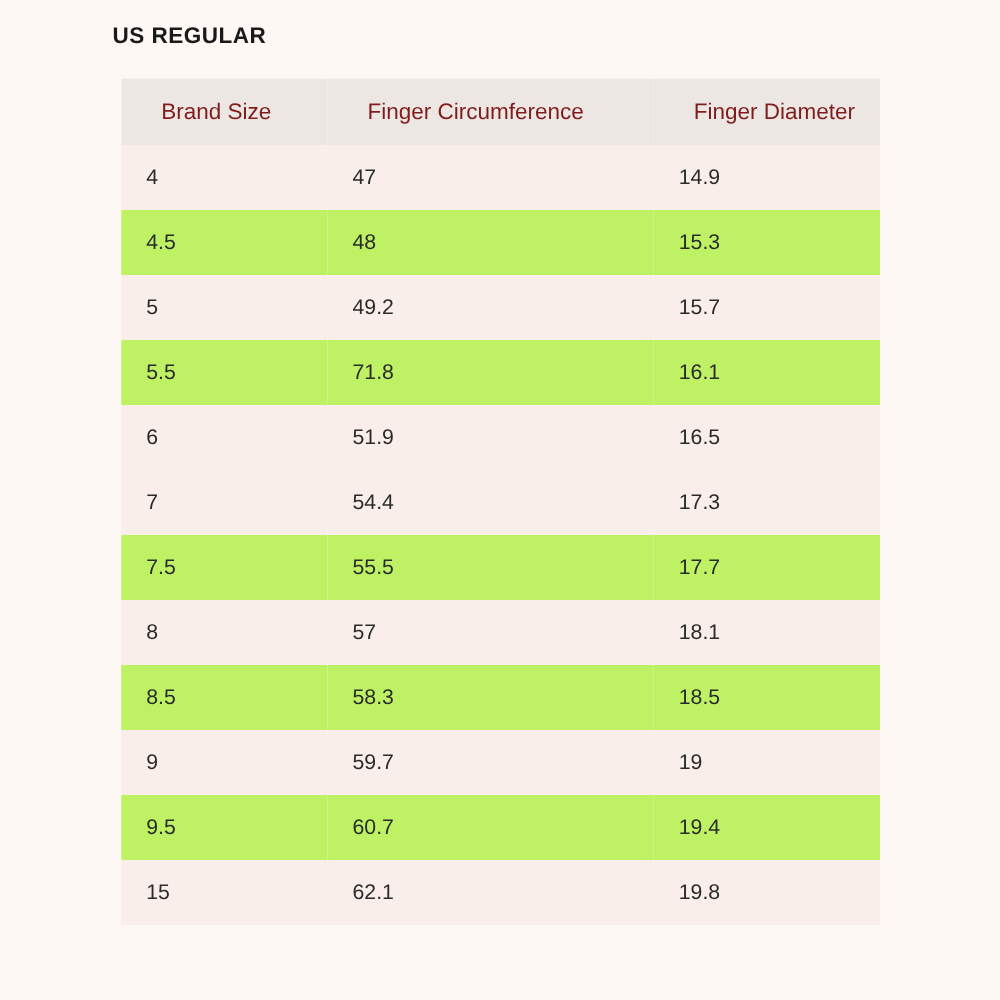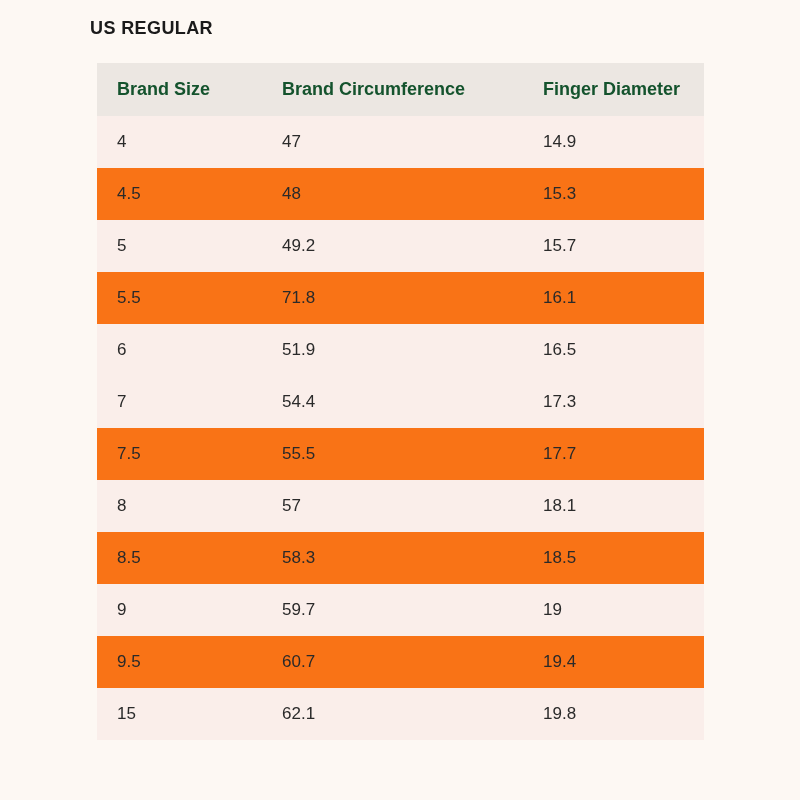--- a/index.html
+++ b/index.html
@@ -40,60 +40,60 @@
     width: 607px;
     table-layout: fixed;
   }
   table.size-table col.c1 { width: 165px; }
   table.size-table col.c2 { width: 261px; }
   table.size-table col.c3 { width: 181px; }
   table.size-table thead th {
     background: #ece7e2;
     text-align: left;
     font-size: 18px;
-    font-weight: bold;
-    color: #14532d;
-    padding: 16px 0 16px 20px;
+    font-weight: normal;
+    color: #7f1d1d;
+    padding: 16px 0 16px 32px;
     height: 30px;
     box-sizing: border-box;
   }
   table.size-table tbody td {
     font-size: 17px;
     color: #2a2a2a;
     padding: 0 0 0 20px;
     height: 52px;
     box-sizing: border-box;
     vertical-align: middle;
     font-weight: normal;
   }
   table.size-table tbody tr.odd td {
     background: #faeeea;
   }
   table.size-table tbody tr.even td {
-    background: #f97316;
+    background: #bef264;
   }
 </style>
 </head>
 <body>
 
 <div class="page">
 
   <div class="title">US REGULAR</div>
 
   <div class="table-wrap">
     <table class="size-table">
       <colgroup>
         <col class="c1">
         <col class="c2">
         <col class="c3">
       </colgroup>
       <thead>
         <tr>
           <th>Brand Size</th>
-          <th>Brand Circumference</th>
+          <th>Finger Circumference</th>
           <th>Finger Diameter</th>
         </tr>
       </thead>
       <tbody>
         <tr class="odd">
           <td>4</td>
           <td>47</td>
           <td>14.9</td>
         </tr>
         <tr class="even">

